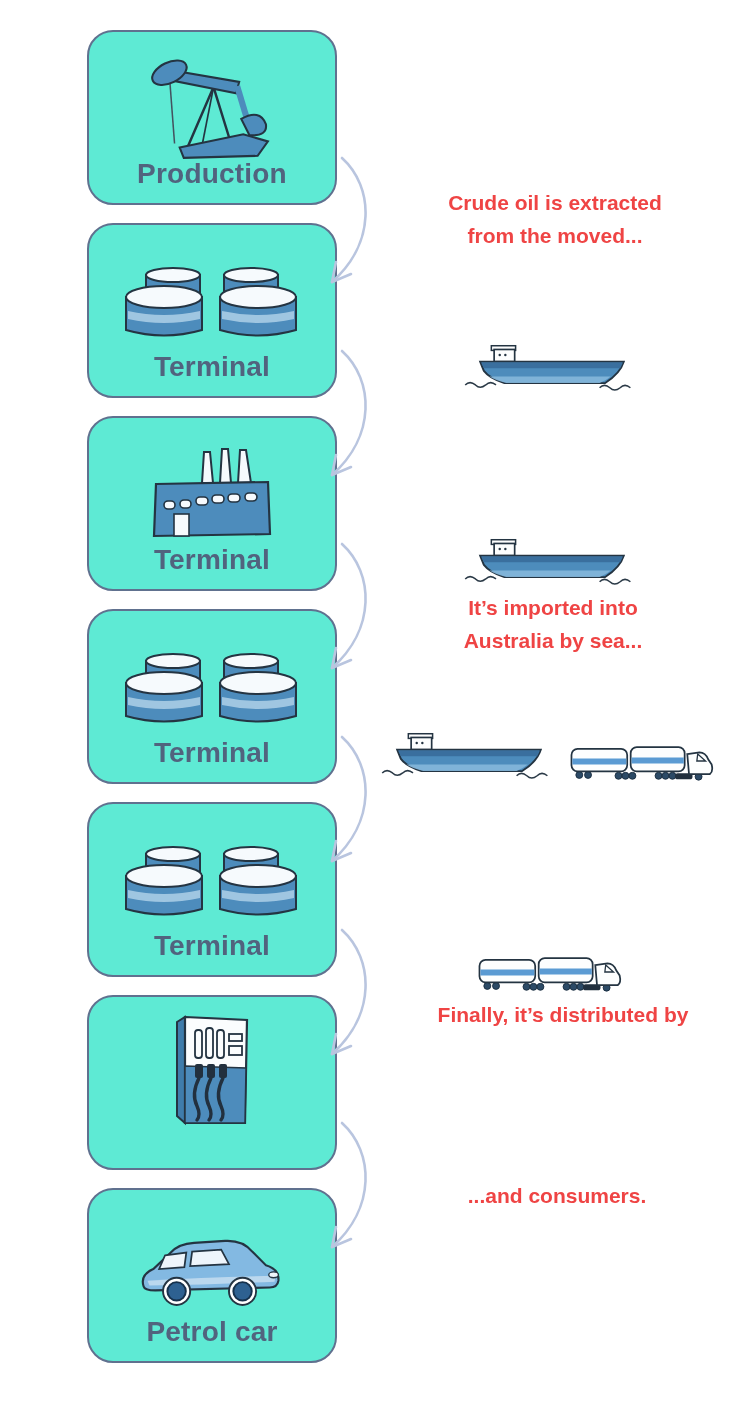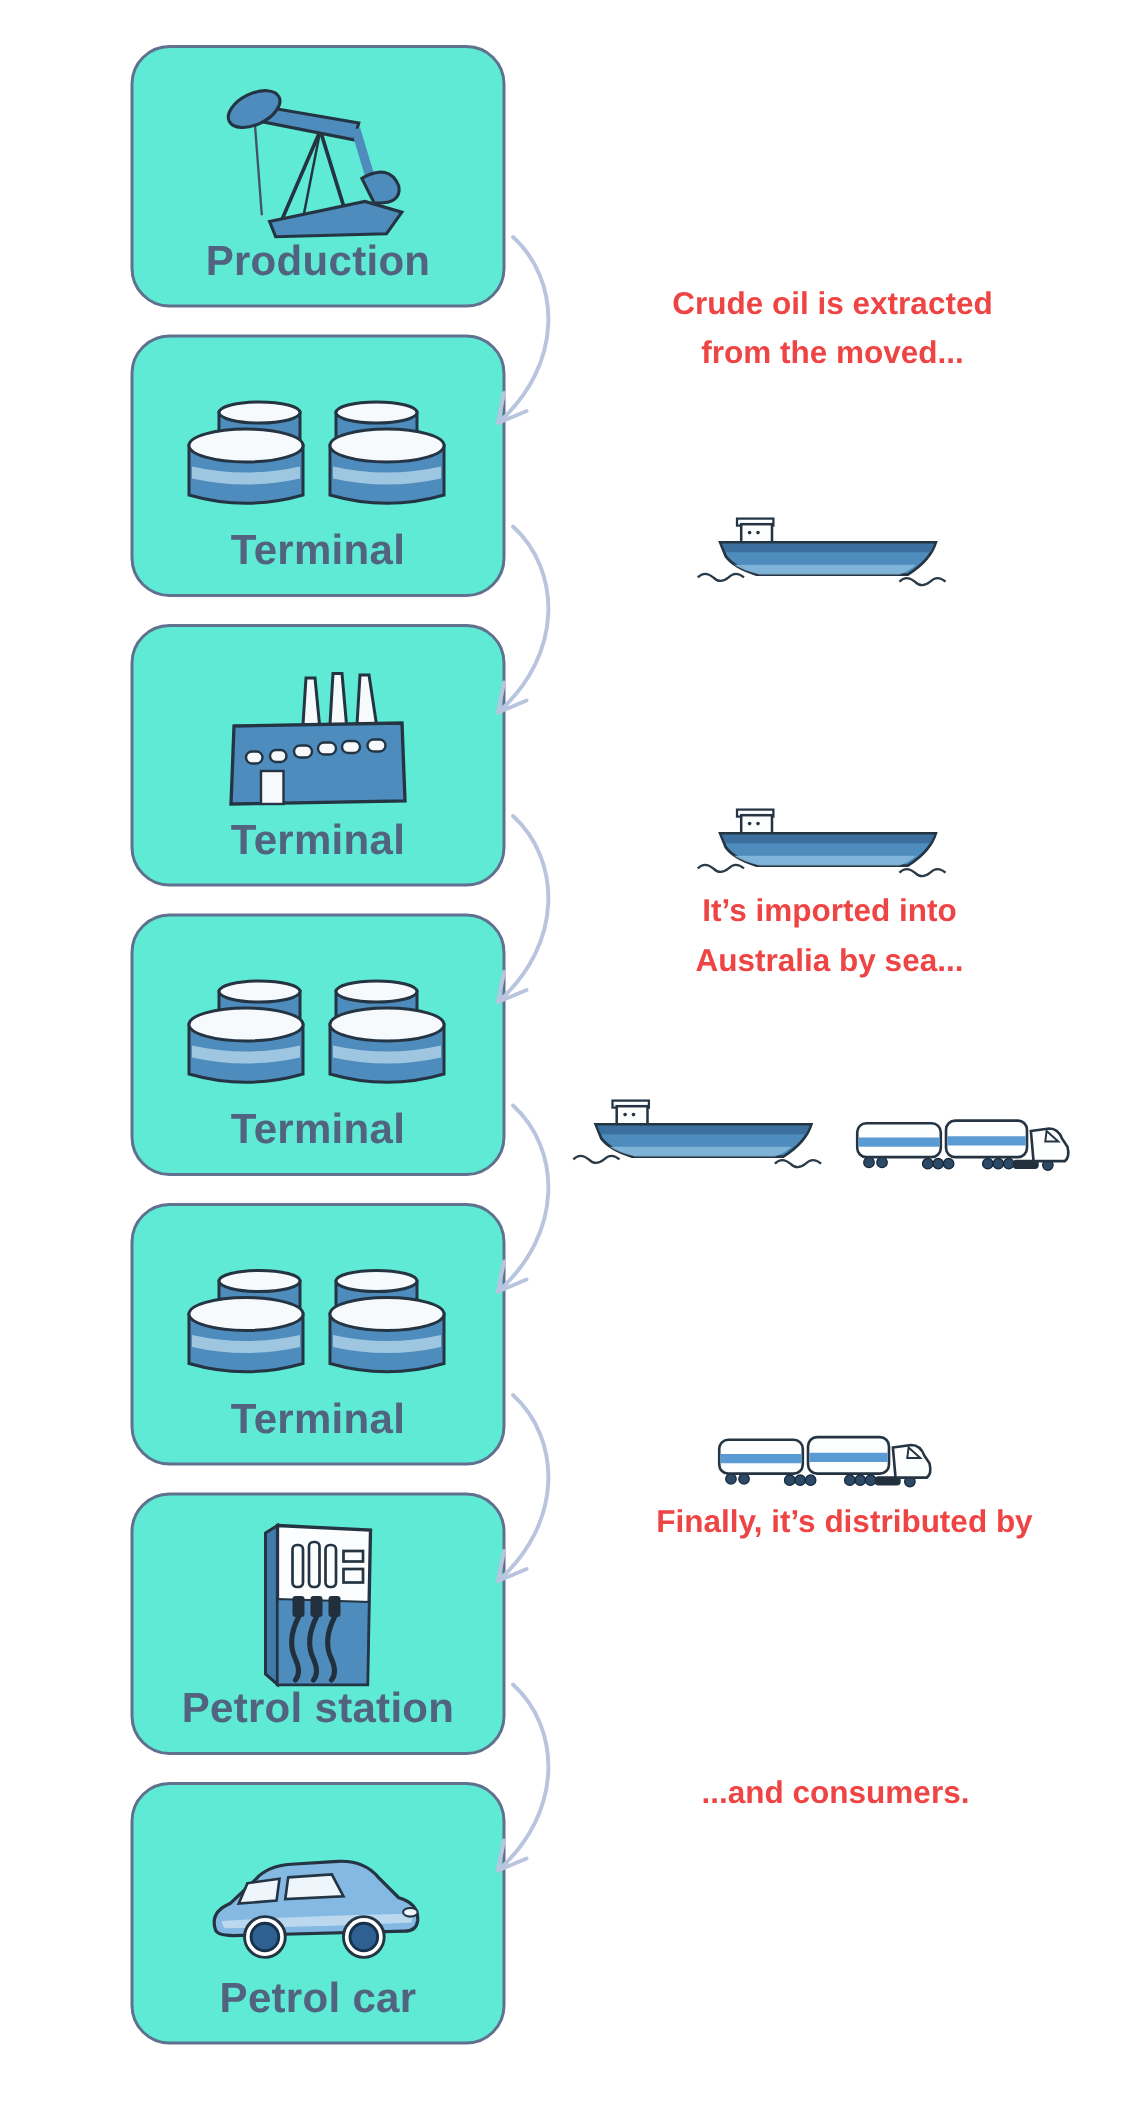--- a/index.html
+++ b/index.html
@@ -145,21 +145,20 @@
           <rect x="42" y="56" width="8" height="14" rx="2"></rect>
           <rect x="54" y="56" width="8" height="14" rx="2"></rect>
         </g>
         <g fill="none" stroke="#22303e" stroke-width="3.4" stroke-linecap="round">
           <path d="M34,70 q-8,16 -2,28 q4,9 0,14"></path>
           <path d="M46,70 q-8,16 -2,28 q4,9 0,14"></path>
           <path d="M58,70 q-8,16 -2,28 q4,9 0,14"></path>
         </g>
       </svg>
     </div>
-    <div class="stage-label">Petrol station</div>
   </div>
 
   <div class="stage-box" style="top:1188px">
     <div class="stage-icon">
       <svg width="160" height="88" viewBox="0 0 165 90" style="margin-top:26px">
         <path d="M12,62 Q8,50 22,44 L40,27 Q48,18 64,17 L96,15 Q114,14 124,26 L138,40 Q152,44 151,56 Q150,63 142,63 L24,66 Q13,66 12,62 Z" fill="#83b9e2" stroke="#243442" stroke-width="2.2"></path>
         <path d="M16,56 Q80,52 148,51 L147,57 Q80,60 18,61 Z" fill="#c5ddf0" opacity="0.85"></path>
         <path d="M34,30 L56,27 L54,42 L28,44 Z" fill="#eef5fb" stroke="#243442" stroke-width="1.8"></path>
         <path d="M62,26 L92,24 L100,39 L60,41 Z" fill="#eef5fb" stroke="#243442" stroke-width="1.8"></path>
         <ellipse cx="146" cy="50" rx="5" ry="3" fill="#eef5fb" stroke="#243442" stroke-width="1.4"></ellipse>

